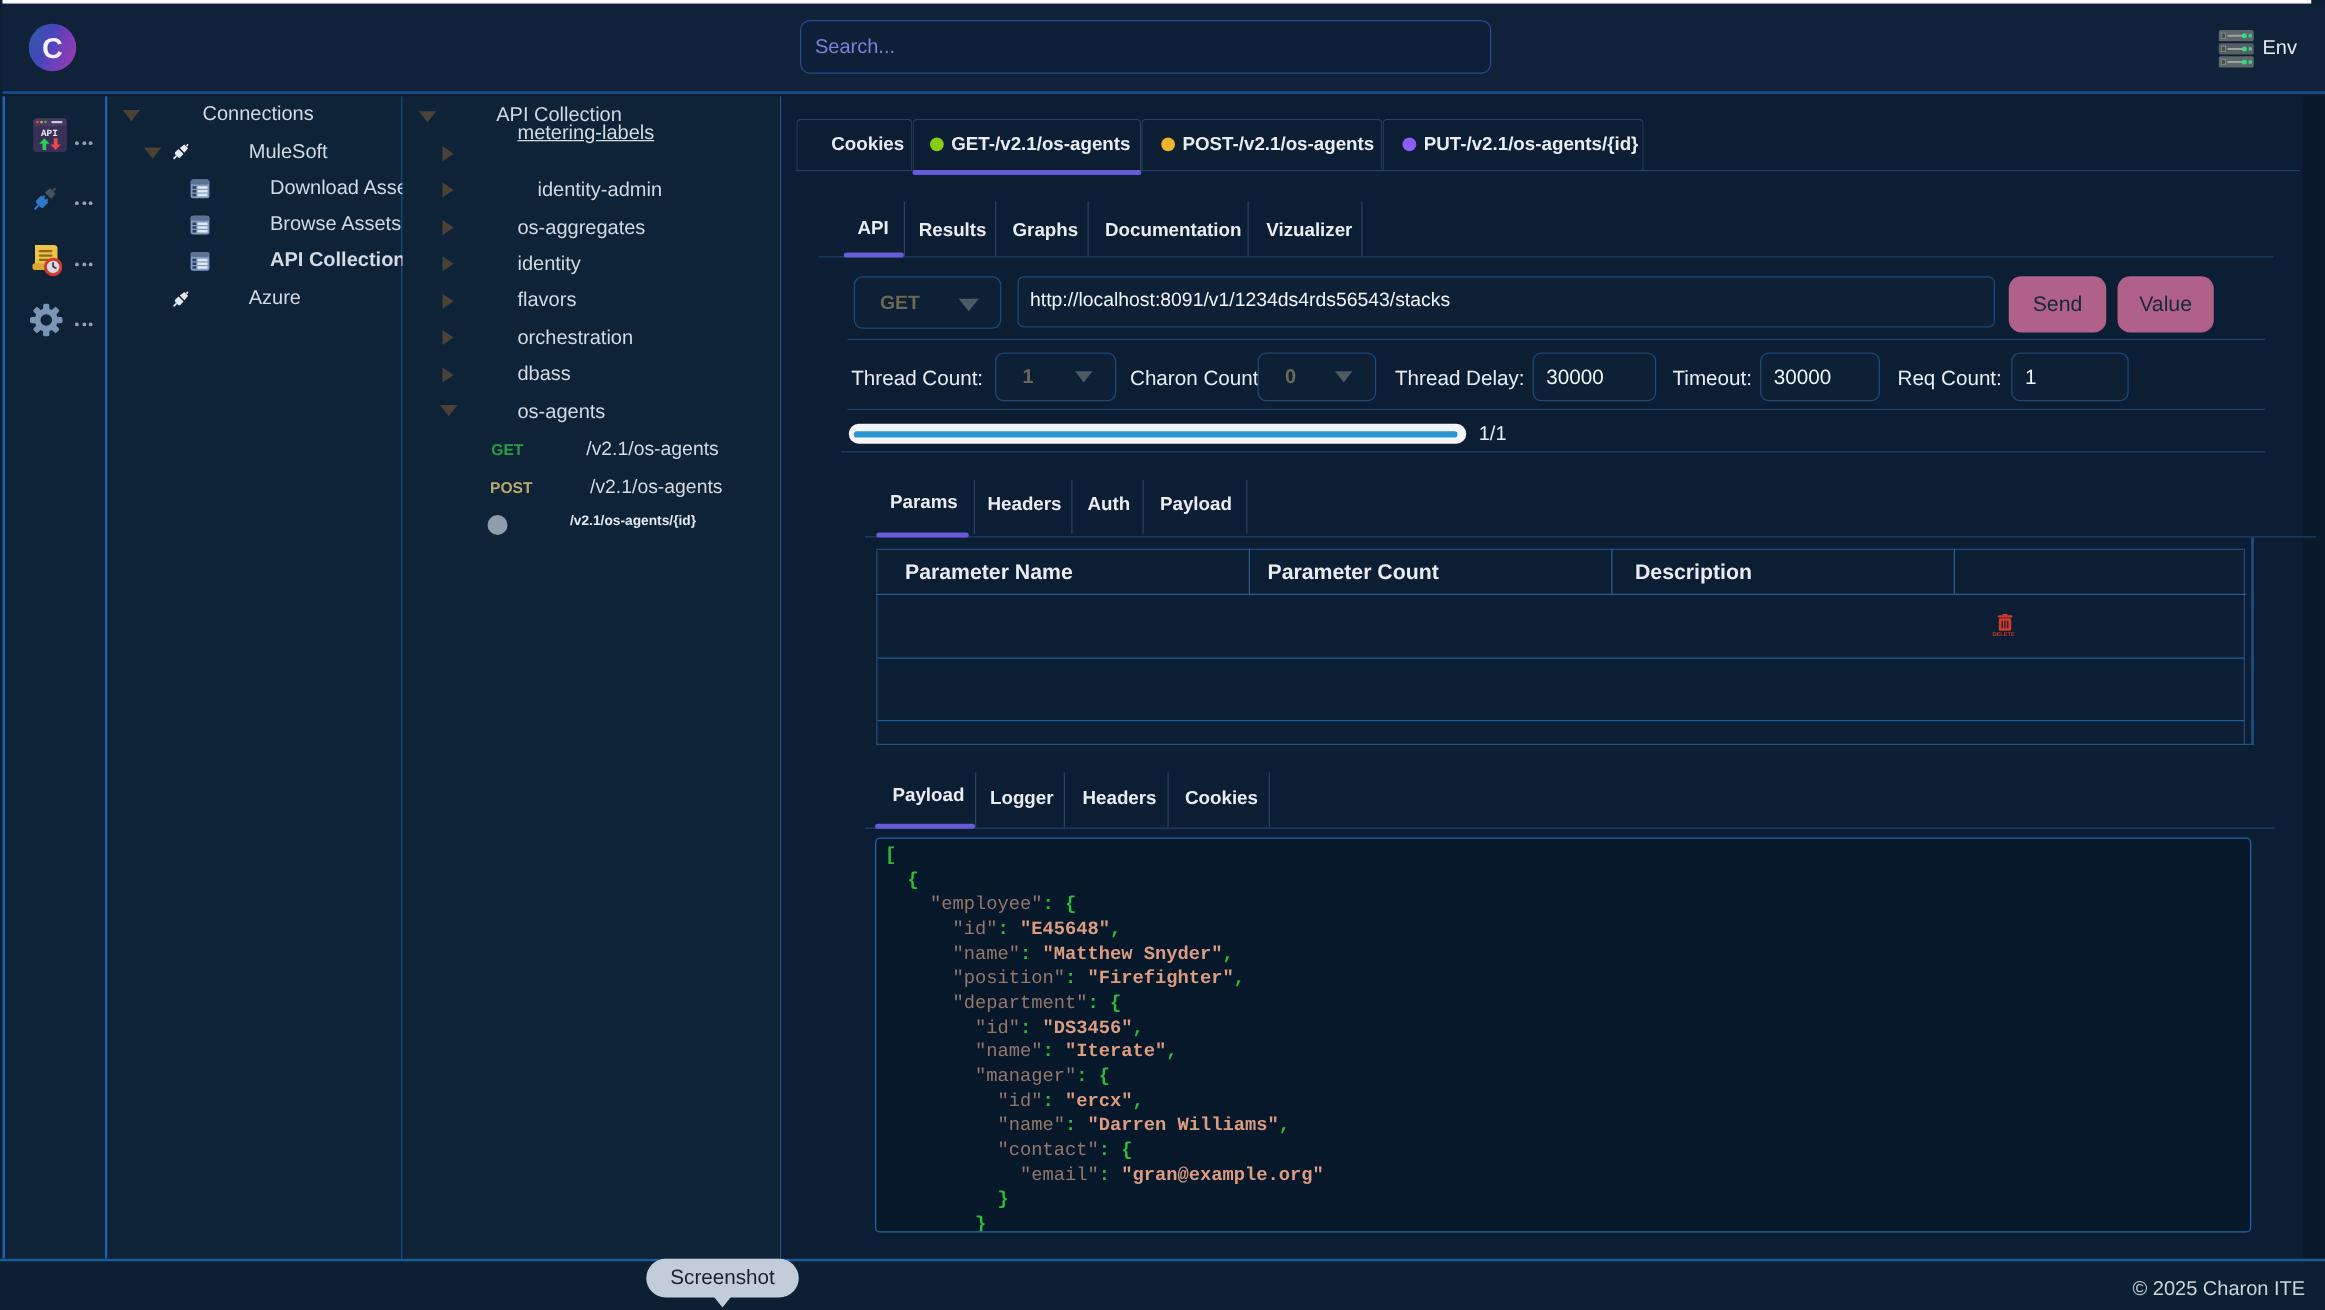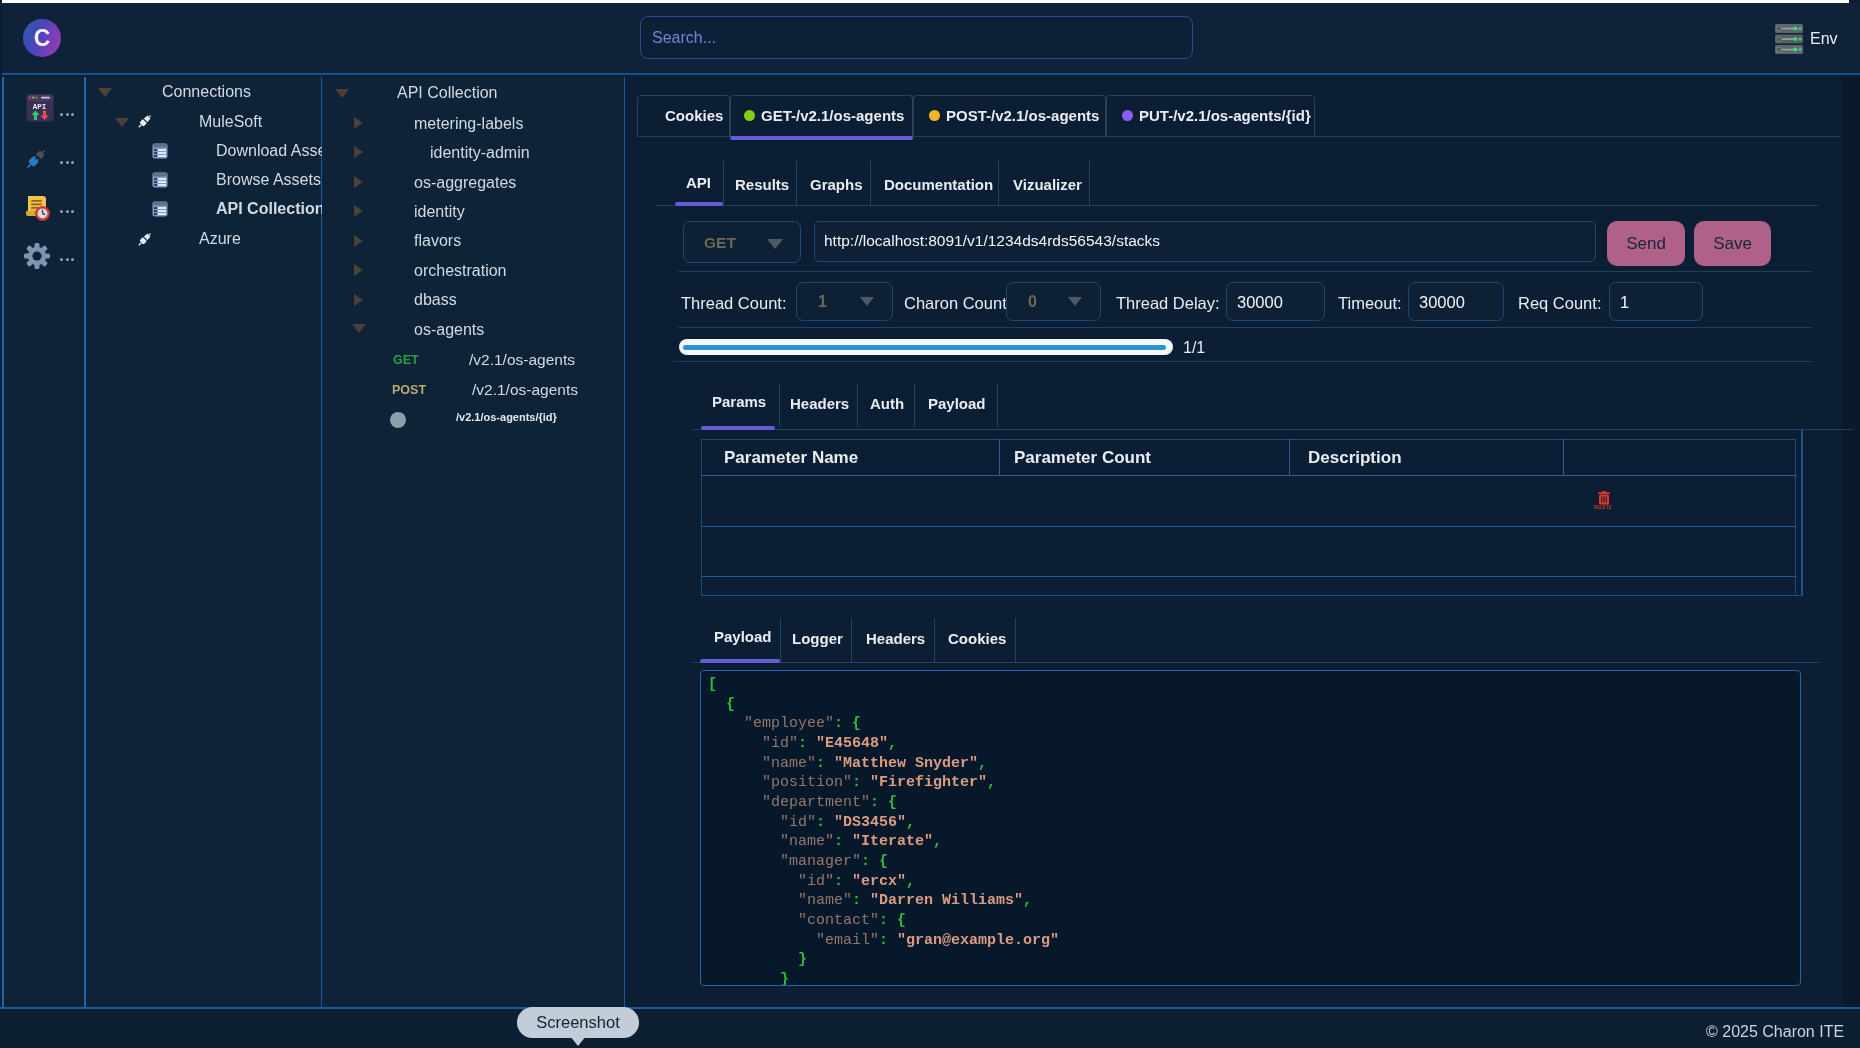--- a/index.html
+++ b/index.html
@@ -185,21 +185,21 @@
         <rect x="7.8" y="13" width="1.4" height="3.6" rx="0.7" fill="#e8ecf2"></rect>
       </g>
   </svg>
   <div class="treetxt abs" style="left:155px; top:230px;">Azure</div>
 
   <div id="panel2" class="abs" style="left:322px; top:77px; width:303px; height:930px; background:#0e2238; border-right:1.5px solid #1a579c;"></div>
 
   <div class="tri-d" style="left:335px; top:89px;"></div>
   <div class="treetxt abs" style="left:353px; top:84px;">API Collection</div>
   <div class="tri-r" style="left:354px; top:117px;"></div>
-  <div class="treetxt abs" style="left:370px; top:115px;">metering-labels</div>
+  <div class="treetxt abs" style="left:370px; top:98px;text-decoration:underline;">metering-labels</div>
   <div class="tri-r" style="left:354px; top:146px;"></div>
   <div class="treetxt abs" style="left:386px; top:144px;">identity-admin</div>
   <div class="tri-r" style="left:354px; top:176px;"></div>
   <div class="treetxt abs" style="left:370px; top:174px;">os-aggregates</div>
   <div class="tri-r" style="left:354px; top:205px;"></div>
   <div class="treetxt abs" style="left:370px; top:203px;">identity</div>
   <div class="tri-r" style="left:354px; top:235px;"></div>
   <div class="treetxt abs" style="left:370px; top:232px;">flavors</div>
   <div class="tri-r" style="left:354px; top:264px;"></div>
   <div class="treetxt abs" style="left:370px; top:262px;">orchestration</div>
@@ -243,21 +243,21 @@
   <div class="tabtxt abs" style="left:884px; top:176px;">Documentation</div>
   <div class="tabtxt abs" style="left:1013px; top:176px;">Vizualizer</div>
   <div class="underline" style="left:675px; top:202px; width:48px;"></div>
 
   <div class="inputbox" style="left:683px; top:221px; width:118px; height:42px;"></div>
   <div class="abs seltxt" style="left:704px; top:234px; font-size:15.5px;">GET</div>
   <div class="abs" style="left:767px; top:239px; width:0; height:0; border-left:8px solid transparent; border-right:8px solid transparent; border-top:10px solid #4d5a66;"></div>
   <div class="inputbox" style="left:814px; top:221px; width:782px; height:41px; border-radius:5px;"></div>
   <div class="abs" style="left:824px; top:232px; color:#f2f5f8; font-size:15.5px;">http://localhost:8091/v1/1234ds4rds56543/stacks</div>
   <div class="abs" style="left:1607px; top:221px; width:78px; height:45px; background:#b06189; border-radius:10px; text-align:center; line-height:45px; color:#17273d; font-size:17px;">Send</div>
-  <div class="abs" style="left:1694px; top:221px; width:77px; height:45px; background:#b06189; border-radius:10px; text-align:center; line-height:45px; color:#17273d; font-size:17px;">Save</div>
+  <div class="abs" style="left:1694px; top:221px; width:77px; height:45px; background:#b06189; border-radius:10px; text-align:center; line-height:45px; color:#17273d; font-size:17px;">Value</div>
   <div class="hline" style="left:678px; top:271px; width:1134px;"></div>
 
   <div class="lbl abs" style="left:681px; top:294px;">Thread Count:</div>
   <div class="inputbox" style="left:796px; top:282px; width:97px; height:39px;"></div>
   <div class="abs seltxt" style="left:818px; top:293px; font-size:16px;">1</div>
   <div class="abs" style="left:860px; top:297px; width:0; height:0; border-left:7px solid transparent; border-right:7px solid transparent; border-top:9px solid #4d5a66;"></div>
   <div class="lbl abs" style="left:904px; top:294px;">Charon Count:</div>
   <div class="inputbox" style="left:1006px; top:282px; width:95px; height:39px;"></div>
   <div class="abs seltxt" style="left:1028px; top:293px; font-size:16px;">0</div>
   <div class="abs" style="left:1068px; top:297px; width:0; height:0; border-left:7px solid transparent; border-right:7px solid transparent; border-top:9px solid #4d5a66;"></div>

